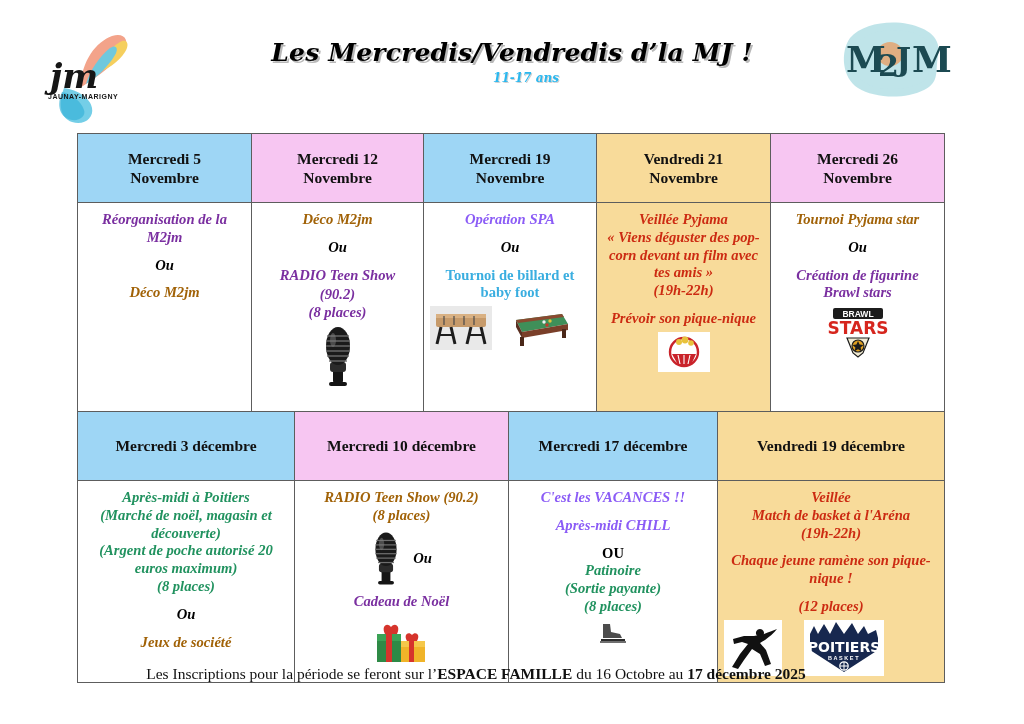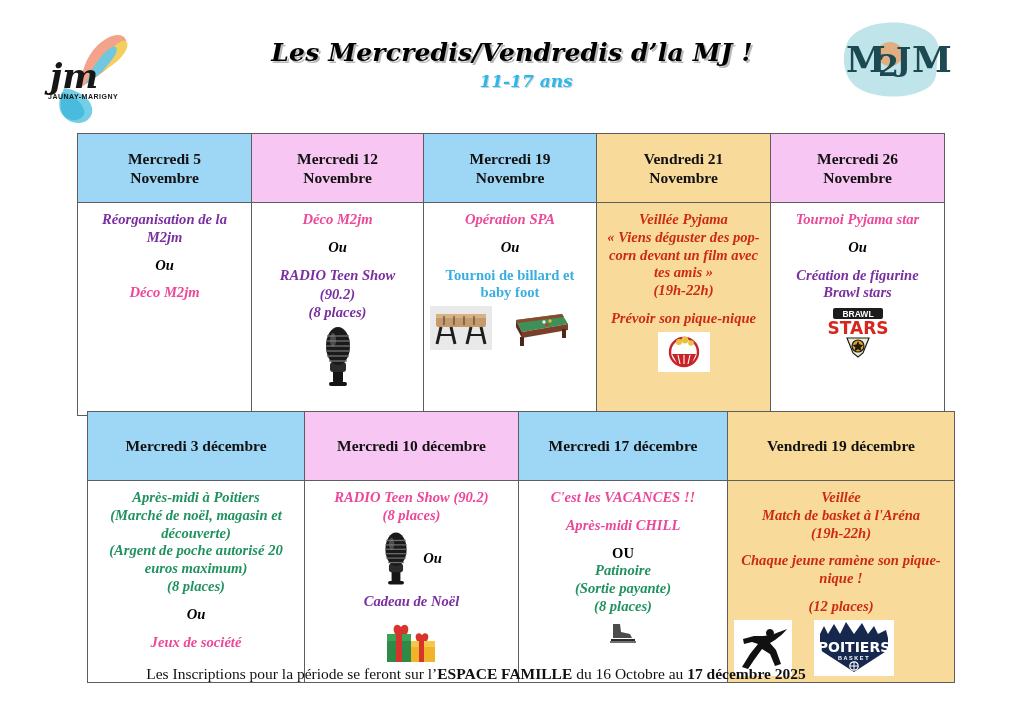--- a/index.html
+++ b/index.html
@@ -21,21 +21,21 @@
     font-family:"DejaVu Serif", serif;
     font-weight:bold;font-style:italic;font-size:25px;color:#000000;
     letter-spacing:.2px;
     text-shadow:2px 2px 0 #b9b9b9;
     white-space:nowrap;
     text-align:center;
   }
   .sub-title{
     margin-top:4px;
     font-family:"DejaVu Serif", serif;
-    font-weight:bold;font-style:italic;font-size:17px;color:#2bb8ef;
+    font-weight:bold;font-style:italic;font-size:12px;color:#2bb8ef;
     text-shadow:1px 1px 0 #cfcfcf;
     padding-left:28px;
   }
   .period-line{
     position:absolute;left:0;top:96px;width:1024px;text-align:center;
     font-family:"Liberation Serif", serif;
     font-weight:bold;font-size:17.5px;color:#111;white-space:nowrap;
   }
   .period-line .u{text-decoration:underline;}
   .period-line .sep{font-weight:bold;}
@@ -68,22 +68,22 @@
     padding:8px 6px 6px 6px;
     text-align:center;
     font-family:"Liberation Serif", serif;
     font-size:14.6px;
     line-height:1.22;
   }
   .cellbody p{margin:0 0 10px 0;}
   .cellbody p:last-child{margin-bottom:0;}
 
   .c-purple{color:#7a2fa0;font-weight:bold;font-style:italic;}
-  .c-purple-up{color:#ec4899;font-weight:bold;font-style:italic;}
-  .c-cyan{color:#ec4899;font-weight:bold;font-style:italic;}
+  .c-purple-up{color:#8b5cf6;font-weight:bold;font-style:italic;}
+  .c-cyan{color:#a16207;font-weight:bold;font-style:italic;}
   .c-cyan-b{color:#3aaee0;font-weight:bold;}
   .c-red{color:#cc2b12;font-weight:bold;font-style:italic;}
   .c-green{color:#21925f;font-weight:bold;font-style:italic;}
   .c-black{color:#000;font-weight:bold;font-style:italic;}
   .c-black-up{color:#000;font-weight:bold;}
 
   .icons{display:flex;align-items:flex-end;gap:16px;margin-top:4px;}
   .icons.center{justify-content:center;}
   .icon-img{display:block;}
 
@@ -280,21 +280,21 @@
               <circle cx="39" cy="40" r="6" fill="#e0a020" stroke="#1c1c1c" stroke-width="1.2"></circle>
               <path d="M39 35 L40.6 38.6 L44.5 39 L41.6 41.5 L42.5 45.2 L39 43.2 L35.5 45.2 L36.4 41.5 L33.5 39 L37.4 38.6 Z" fill="#1c1c1c"></path>
             </svg>
           </div>
         </div>
       </td>
     </tr>
   </tbody>
     </table>
 
-  <table class="tbl" style="left:87px;top:411px;width:867px;">
+  <table class="tbl" style="left:77px;top:411px;width:867px;">
     <colgroup>
       <col style="width:217px">
         <col style="width:214px">
         <col style="width:209px">
         <col style="width:227px">
     </colgroup>
     <tbody>
         <tr>
       <td class="head bg-blue" style="height:46px">Mercredi 3 décembre</td>
       <td class="head bg-pink">Mercredi 10 décembre</td>

